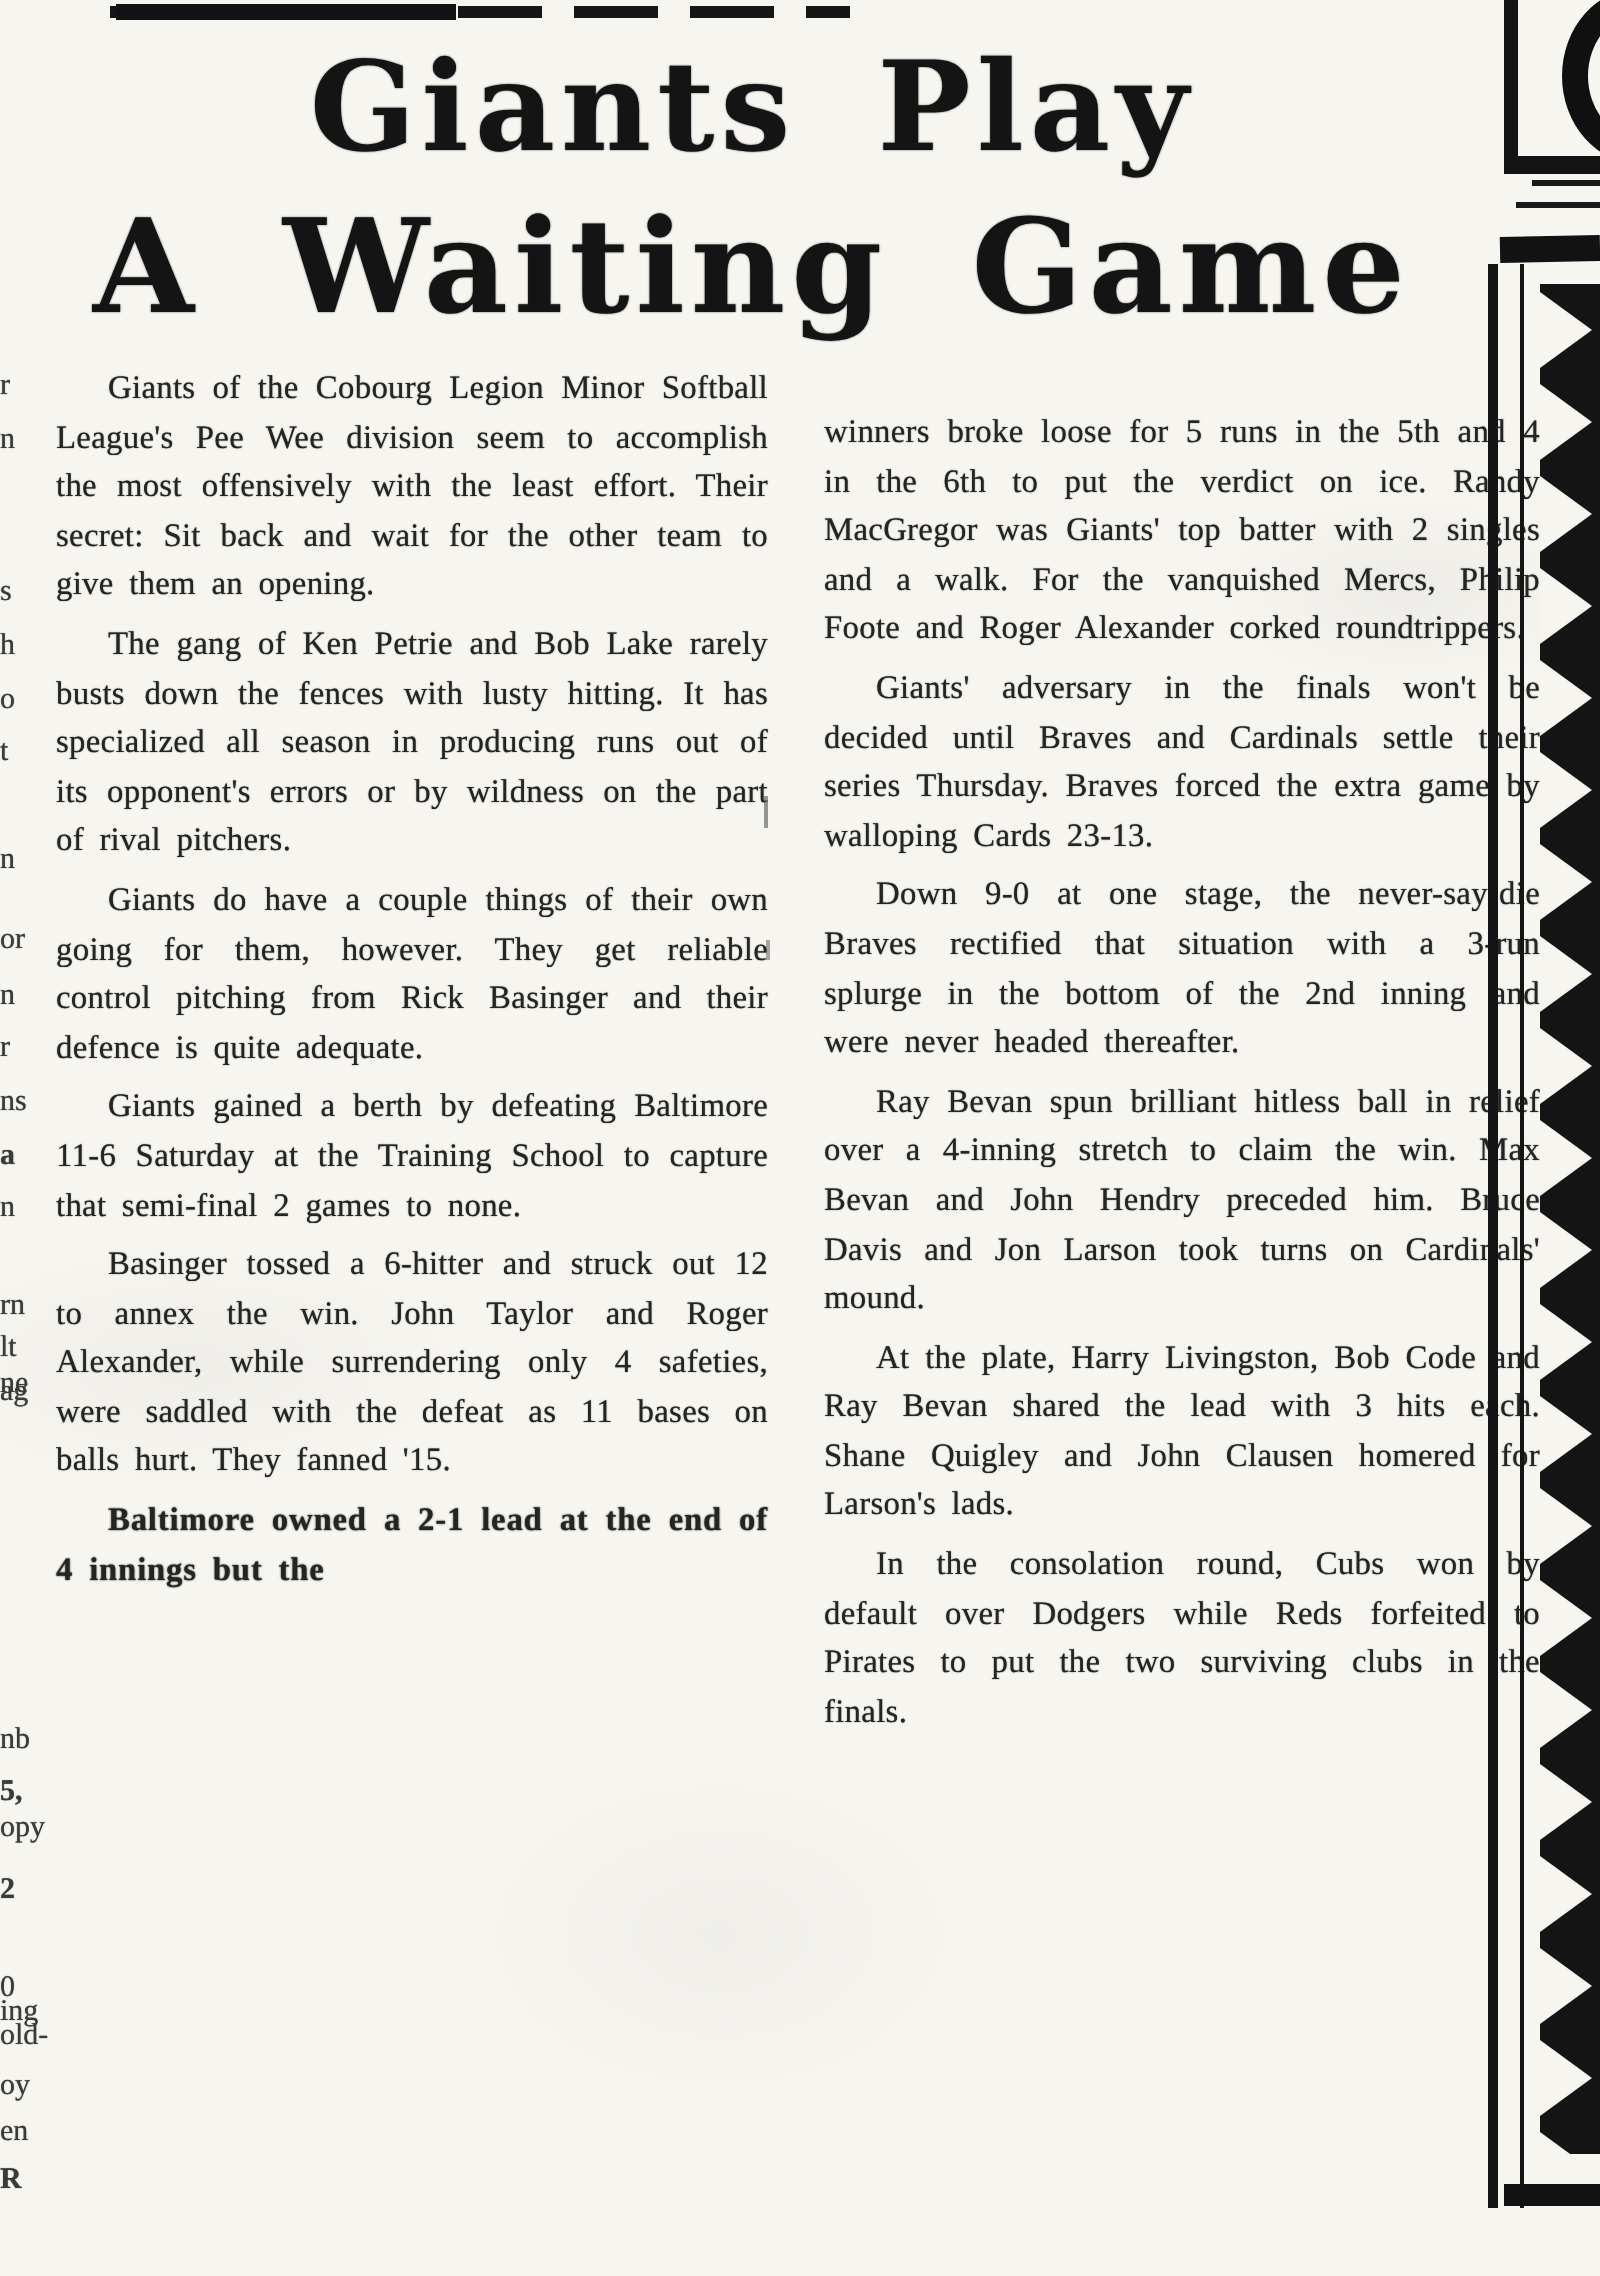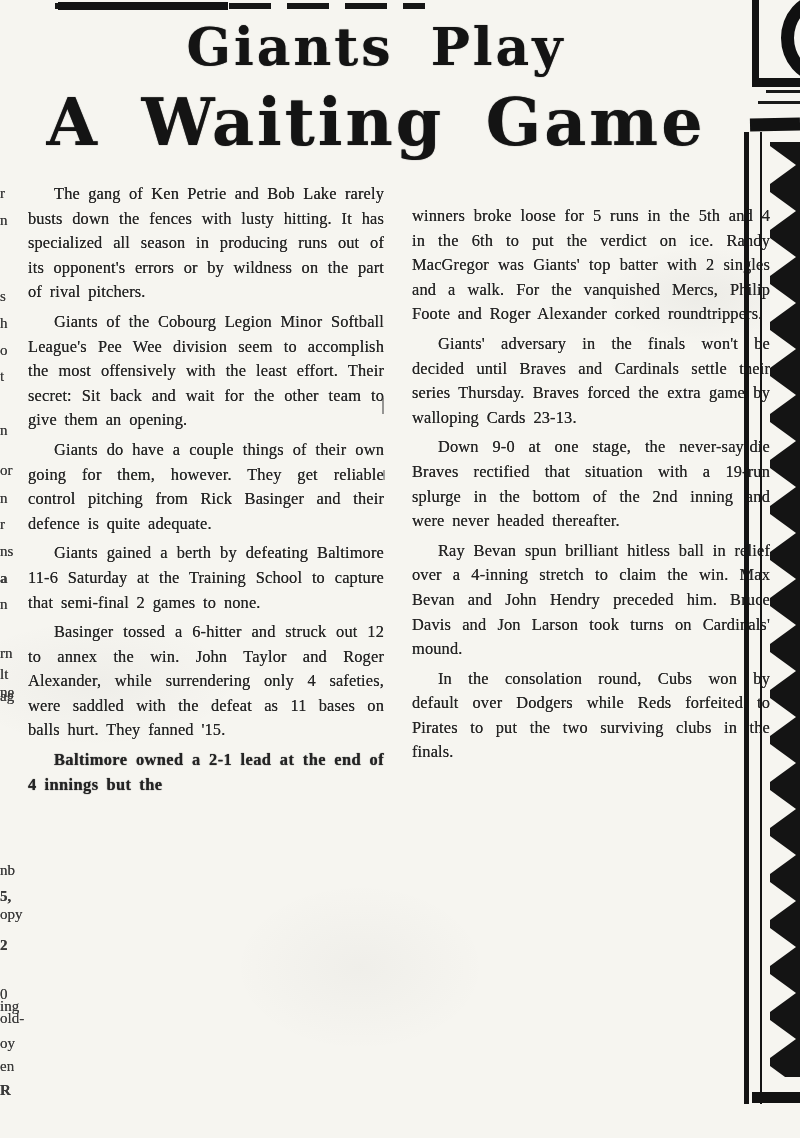--- a/index.html
+++ b/index.html
@@ -19,21 +19,21 @@
   }
   
   .top-rule{position:absolute;left:55px;top:3px;width:370px;height:6px;
     background:repeating-linear-gradient(90deg,#161616 0 42px,transparent 42px 58px);}
   .top-rule-heavy{position:absolute;left:58px;top:2px;width:170px;height:8px;background:#121212;}
   
   .headline{position:absolute;left:0;top:14px;width:752px;text-align:center;
     font-family:"DejaVu Serif", serif;font-weight:bold;color:#141414;
     line-height:1.28;letter-spacing:3px;word-spacing:16px;
     text-shadow:0 0 1px rgba(20,20,20,.7);}
-  .headline .l1{font-size:52px;}
+  .headline .l1{font-size:62px;}
   .headline .l2{font-size:65px;}
   
   .col{position:absolute;width:356px;color:#242424;
     font-size:16.4px;line-height:24.6px;text-align:justify;
     word-spacing:3.5px;letter-spacing:.15px;
     text-shadow:0 0 .6px rgba(40,40,40,.85);}
   .col-left{left:28px;top:182px;}
   .col-right{left:412px;top:180px;width:358px;margin-top:24px;}
   .col p{margin:0 0 5px 0;text-indent:26px;}
   .col p.no-indent{text-indent:0;}
@@ -64,33 +64,34 @@
 
   <div class="top-rule"></div>
   <div class="top-rule-heavy"></div>
 
   <div class="headline">
     <div class="l1">Giants Play</div>
     <div class="l2">A Waiting Game</div>
   </div>
 
   <div class="col col-left">
+    <p>Giants of the Cobourg Legion Minor Softball League's Pee Wee division seem to accomplish the most offensively with the least effort. Their secret: Sit back and wait for the other team to give them an opening.</p>
     <p>The gang of Ken Petrie and Bob Lake rarely busts down the fences with lusty hitting. It has specialized all season in producing runs out of its opponent's errors or by wildness on the part of rival pitchers.</p>
-    <p>Giants of the Cobourg Legion Minor Softball League's Pee Wee division seem to accomplish the most offensively with the least effort. Their secret: Sit back and wait for the other team to give them an opening.</p>
     <p>Giants do have a couple things of their own going for them, however. They get reliable control pitching from Rick Basinger and their defence is quite adequate.</p>
     <p>Giants gained a berth by defeating Baltimore 11-6 Saturday at the Training School to capture that semi-final 2 games to none.</p>
     <p>Basinger tossed a 6-hitter and struck out 12 to annex the win. John Taylor and Roger Alexander, while surrendering only 4 safeties, were saddled with the defeat as 11 bases on balls hurt. They fanned '15.</p>
     <p class="heavy">Baltimore owned a 2-1 lead at the end of 4 innings but the</p>
   </div>
 
   <div class="col col-right">
     <p class="no-indent">winners broke loose for 5 runs in the 5th and 4 in the 6th to put the verdict on ice. Randy MacGregor was Giants' top batter with 2 singles and a walk. For the vanquished Mercs, Philip Foote and Roger Alexander corked roundtrippers.</p>
     <p>Giants' adversary in the finals won't be decided until Braves and Cardinals settle their series Thursday. Braves forced the extra game by walloping Cards 23-13.</p>
-    <p>Down 9-0 at one stage, the never-say-die Braves rectified that situation with a 19-run splurge in the bottom of the 2nd inning and were never headed thereafter.</p>
+    <p>Down 9-0 at one stage, the never-say-die Braves rectified that situation with a 3-run splurge in the bottom of the 2nd inning and were never headed thereafter.</p>
     <p>Ray Bevan spun brilliant hitless ball in relief over a 4-inning stretch to claim the win. Max Bevan and John Hendry preceded him. Bruce Davis and Jon Larson took turns on Cardinals' mound.</p>
+    <p>At the plate, Harry Livingston, Bob Code and Ray Bevan shared the lead with 3 hits each. Shane Quigley and John Clausen homered for Larson's lads.</p>
     <p>In the consolation round, Cubs won by default over Dodgers while Reds forfeited to Pirates to put the two surviving clubs in the finals.</p>
   </div>
 
   <span class="frag" style="top:185px">r</span>
   <span class="frag" style="top:212px">n</span>
   <span class="frag" style="top:288px">s</span>
   <span class="frag" style="top:315px">h</span>
   <span class="frag" style="top:342px">o</span>
   <span class="frag" style="top:368px">t</span>
   <span class="frag" style="top:422px">n</span>

